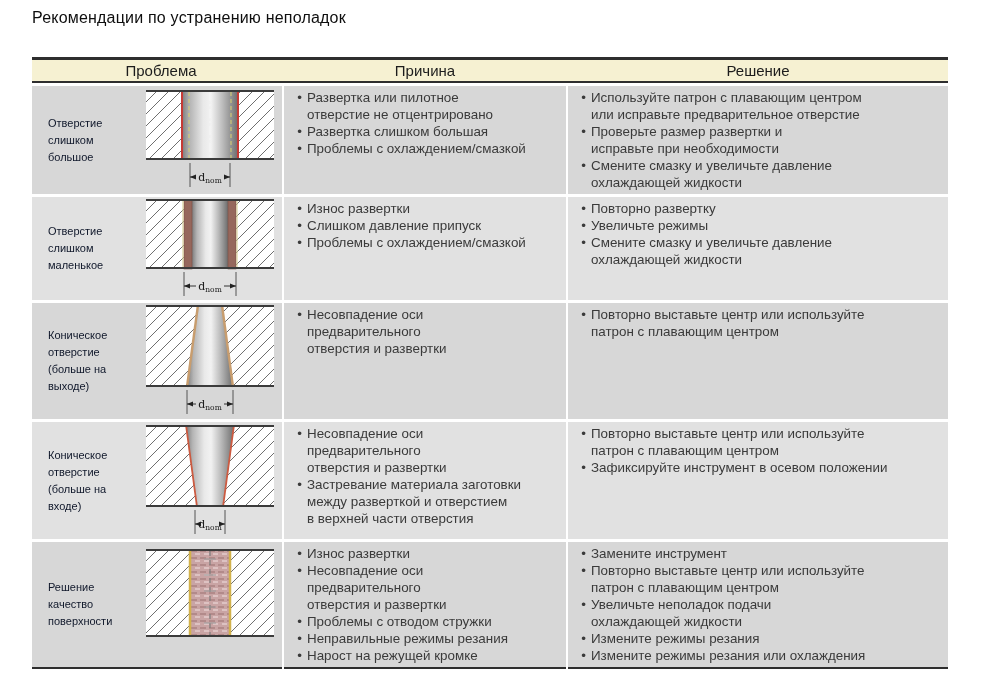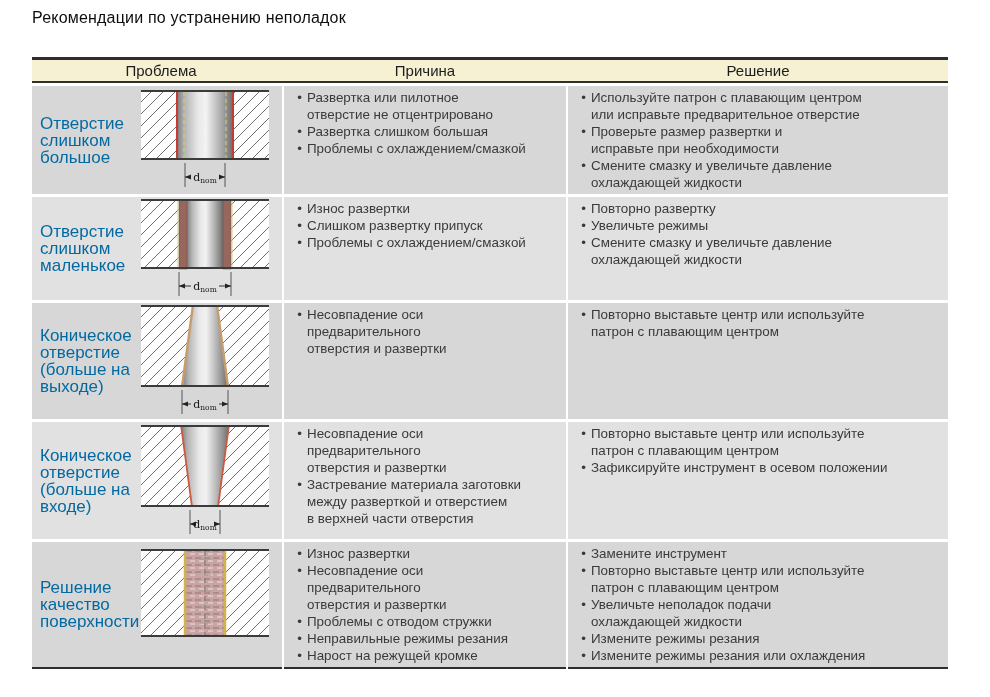--- a/index.html
+++ b/index.html
@@ -26,21 +26,21 @@
   .th:nth-child(3){width:380px;text-align:center;}
   .tr{display:flex;gap:2px;margin-top:3px;background:#ffffff;}
   .tr .td{background:var(--row-dark,#d7d7d7);box-sizing:border-box;}
   .tr.light .td{background:var(--row-light,#e1e1e1);}
   .tr.last .td{border-bottom:2px solid var(--border-dark,#2e2e2e);}
   .td:nth-child(1){width:250px;}
   .td:nth-child(2){width:282px;}
   .td:nth-child(3){width:380px;}
   .td-problem{display:flex;align-items:center;}
   .plabel{
-    width:104px;padding-left:8px;font-size:17px;color:#0369a1;
+    width:104px;padding-left:16px;font-size:11px;color:#0f172a;
     line-height:17px;white-space:pre-line;
   }
   .fig{width:148px;margin-left:2px;line-height:0;}
   #tbody .tr:nth-child(5) .fig{align-self:flex-start;margin-top:7px;}
   .td-list{
     font-size:13.4px;color:#3a3a3a;line-height:17px;
     padding:3px 4px 3px 8px;
   }
   .li{display:flex;}
   .bullet{flex:none;width:15px;text-align:center;}
@@ -170,21 +170,21 @@
                 <text x="64" y="91" text-anchor="middle" font-family="DejaVu Serif,serif" font-size="11" fill="#1b1b1b">d<tspan font-size="7.5" dy="1.5">nom</tspan></text>
               </svg></div>
           </div>
           <div class="td td-list">
             <div class="li">
               <span class="bullet">•</span>
               <span class="litext">Износ развертки</span>
             </div>
             <div class="li">
               <span class="bullet">•</span>
-              <span class="litext">Слишком развертку припуск</span>
+              <span class="litext">Слишком давление припуск</span>
             </div>
             <div class="li">
               <span class="bullet">•</span>
               <span class="litext">Проблемы с охлаждением/смазкой</span>
             </div>
           </div>
           <div class="td td-list">
             <div class="li">
               <span class="bullet">•</span>
               <span class="litext">Повторно развертку</span>

